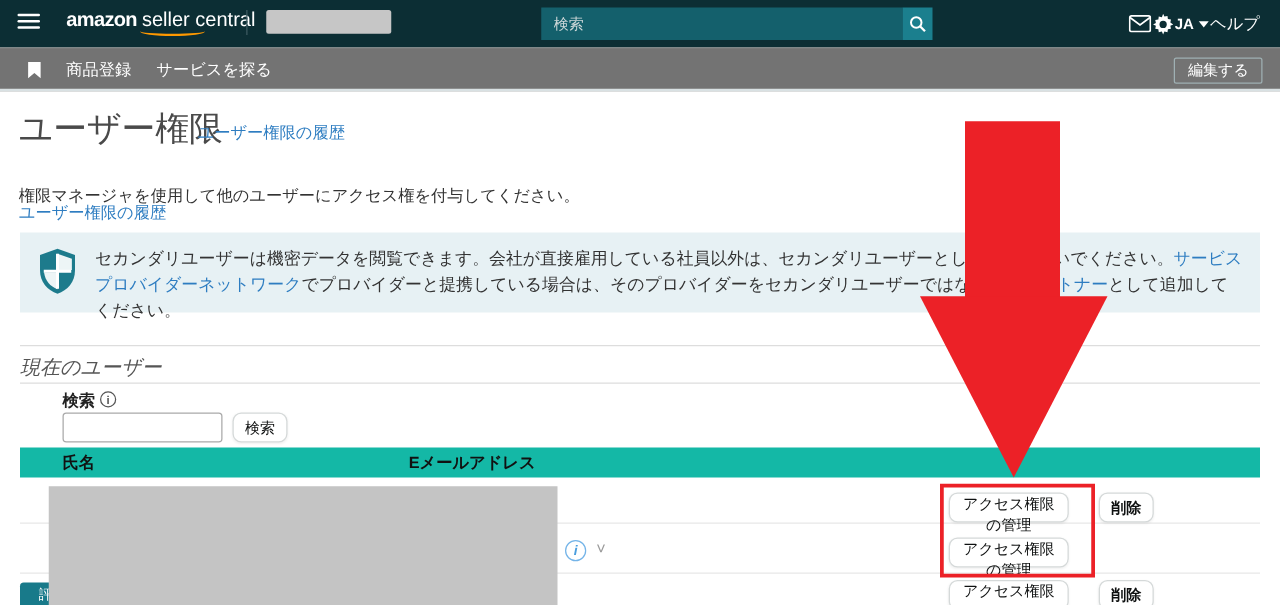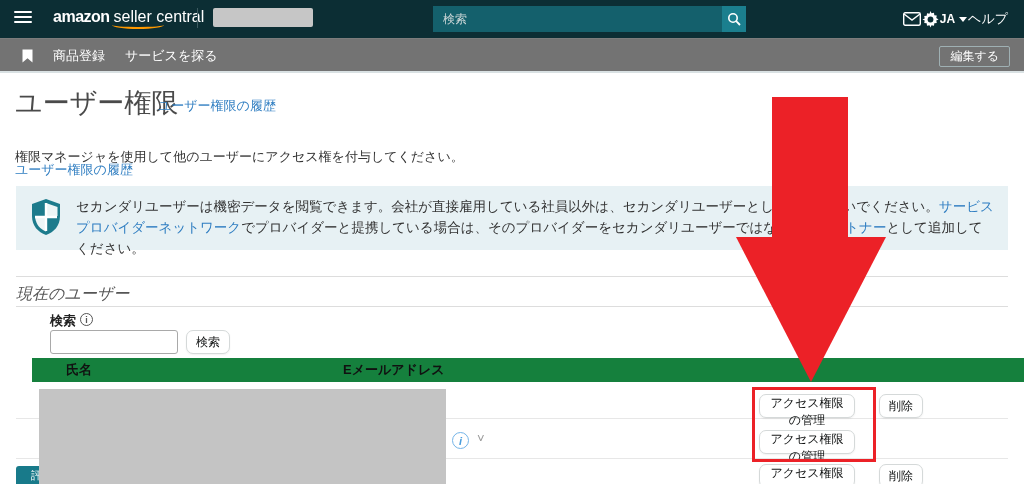--- a/index.html
+++ b/index.html
@@ -58,28 +58,28 @@
 
   .search-label { position:absolute; left:50px; top:312px; font-size:13px; font-weight:bold; color:#222; }
   .info-circle-dark { position:absolute; left:80px; top:313px; width:13px; height:13px; border:1px solid #555;
     border-radius:50%; color:#555; font-size:9px; line-height:12px; text-align:center; font-weight:bold; cursor:pointer; }
   .user-search-input { position:absolute; left:50px; top:330px; width:128px; height:24px; border:1px solid #a9a9a9;
     border-radius:3px; font-size:12px; padding:0 6px; font-family:inherit; outline:none; }
   .small-btn { height:24px; padding:0 9px; background:#fff; border:1px solid #d5d9d9; border-radius:7px;
     font-size:12px; color:#0f1111; font-family:inherit; cursor:pointer; box-shadow:0 1px 2px rgba(0,0,0,0.06); }
   .user-search-btn { position:absolute; left:186px; top:330px; }
 
-  .table-header { position:absolute; left:32px; top:358px; width:992px; height:24px; background:#15803d;
+  .table-header { position:absolute; left:16px; top:358px; width:992px; height:24px; background:#14b8a6;
     display:flex; align-items:center; }
   .th-name { position:absolute; left:34px; font-size:13px; font-weight:bold; color:#111; }
   .th-email { position:absolute; left:277px; font-size:13px; font-weight:bold; color:#111;padding-left:34px; }
 
   .row-divider { position:absolute; left:16px; width:992px; height:1px; background:#e7e7e7; z-index:1; }
   .manage-btn { position:absolute; width:96px; text-align:center; z-index:2; }
-  .delete-btn { position:absolute; z-index:2; }
+  .delete-btn { position:absolute; z-index:2;font-weight:bold; }
 
   .row2-info { position:absolute; left:452px; top:432px; width:17px; height:17px; border:1.5px solid #74b4e8;
     border-radius:50%; color:#4a9ede; font-size:11px; line-height:16px; text-align:center; font-style:italic;
     font-weight:bold; cursor:pointer; z-index:2; }
   .row2-chevron { position:absolute; left:477px; top:431px; color:#9a9a9a; font-size:13px; cursor:pointer; z-index:2; }
 
   .redaction-main { position:absolute; left:39px; top:389px; width:407px; height:95px; background:#c4c4c4; z-index:6; }
 
   .feedback-btn { position:absolute; left:16px; top:466px; width:52px; height:18px; background:#187a8a;
     border:none; border-radius:3px 3px 0 0; color:#fff; font-size:11px; font-family:inherit; cursor:pointer; z-index:5; }

